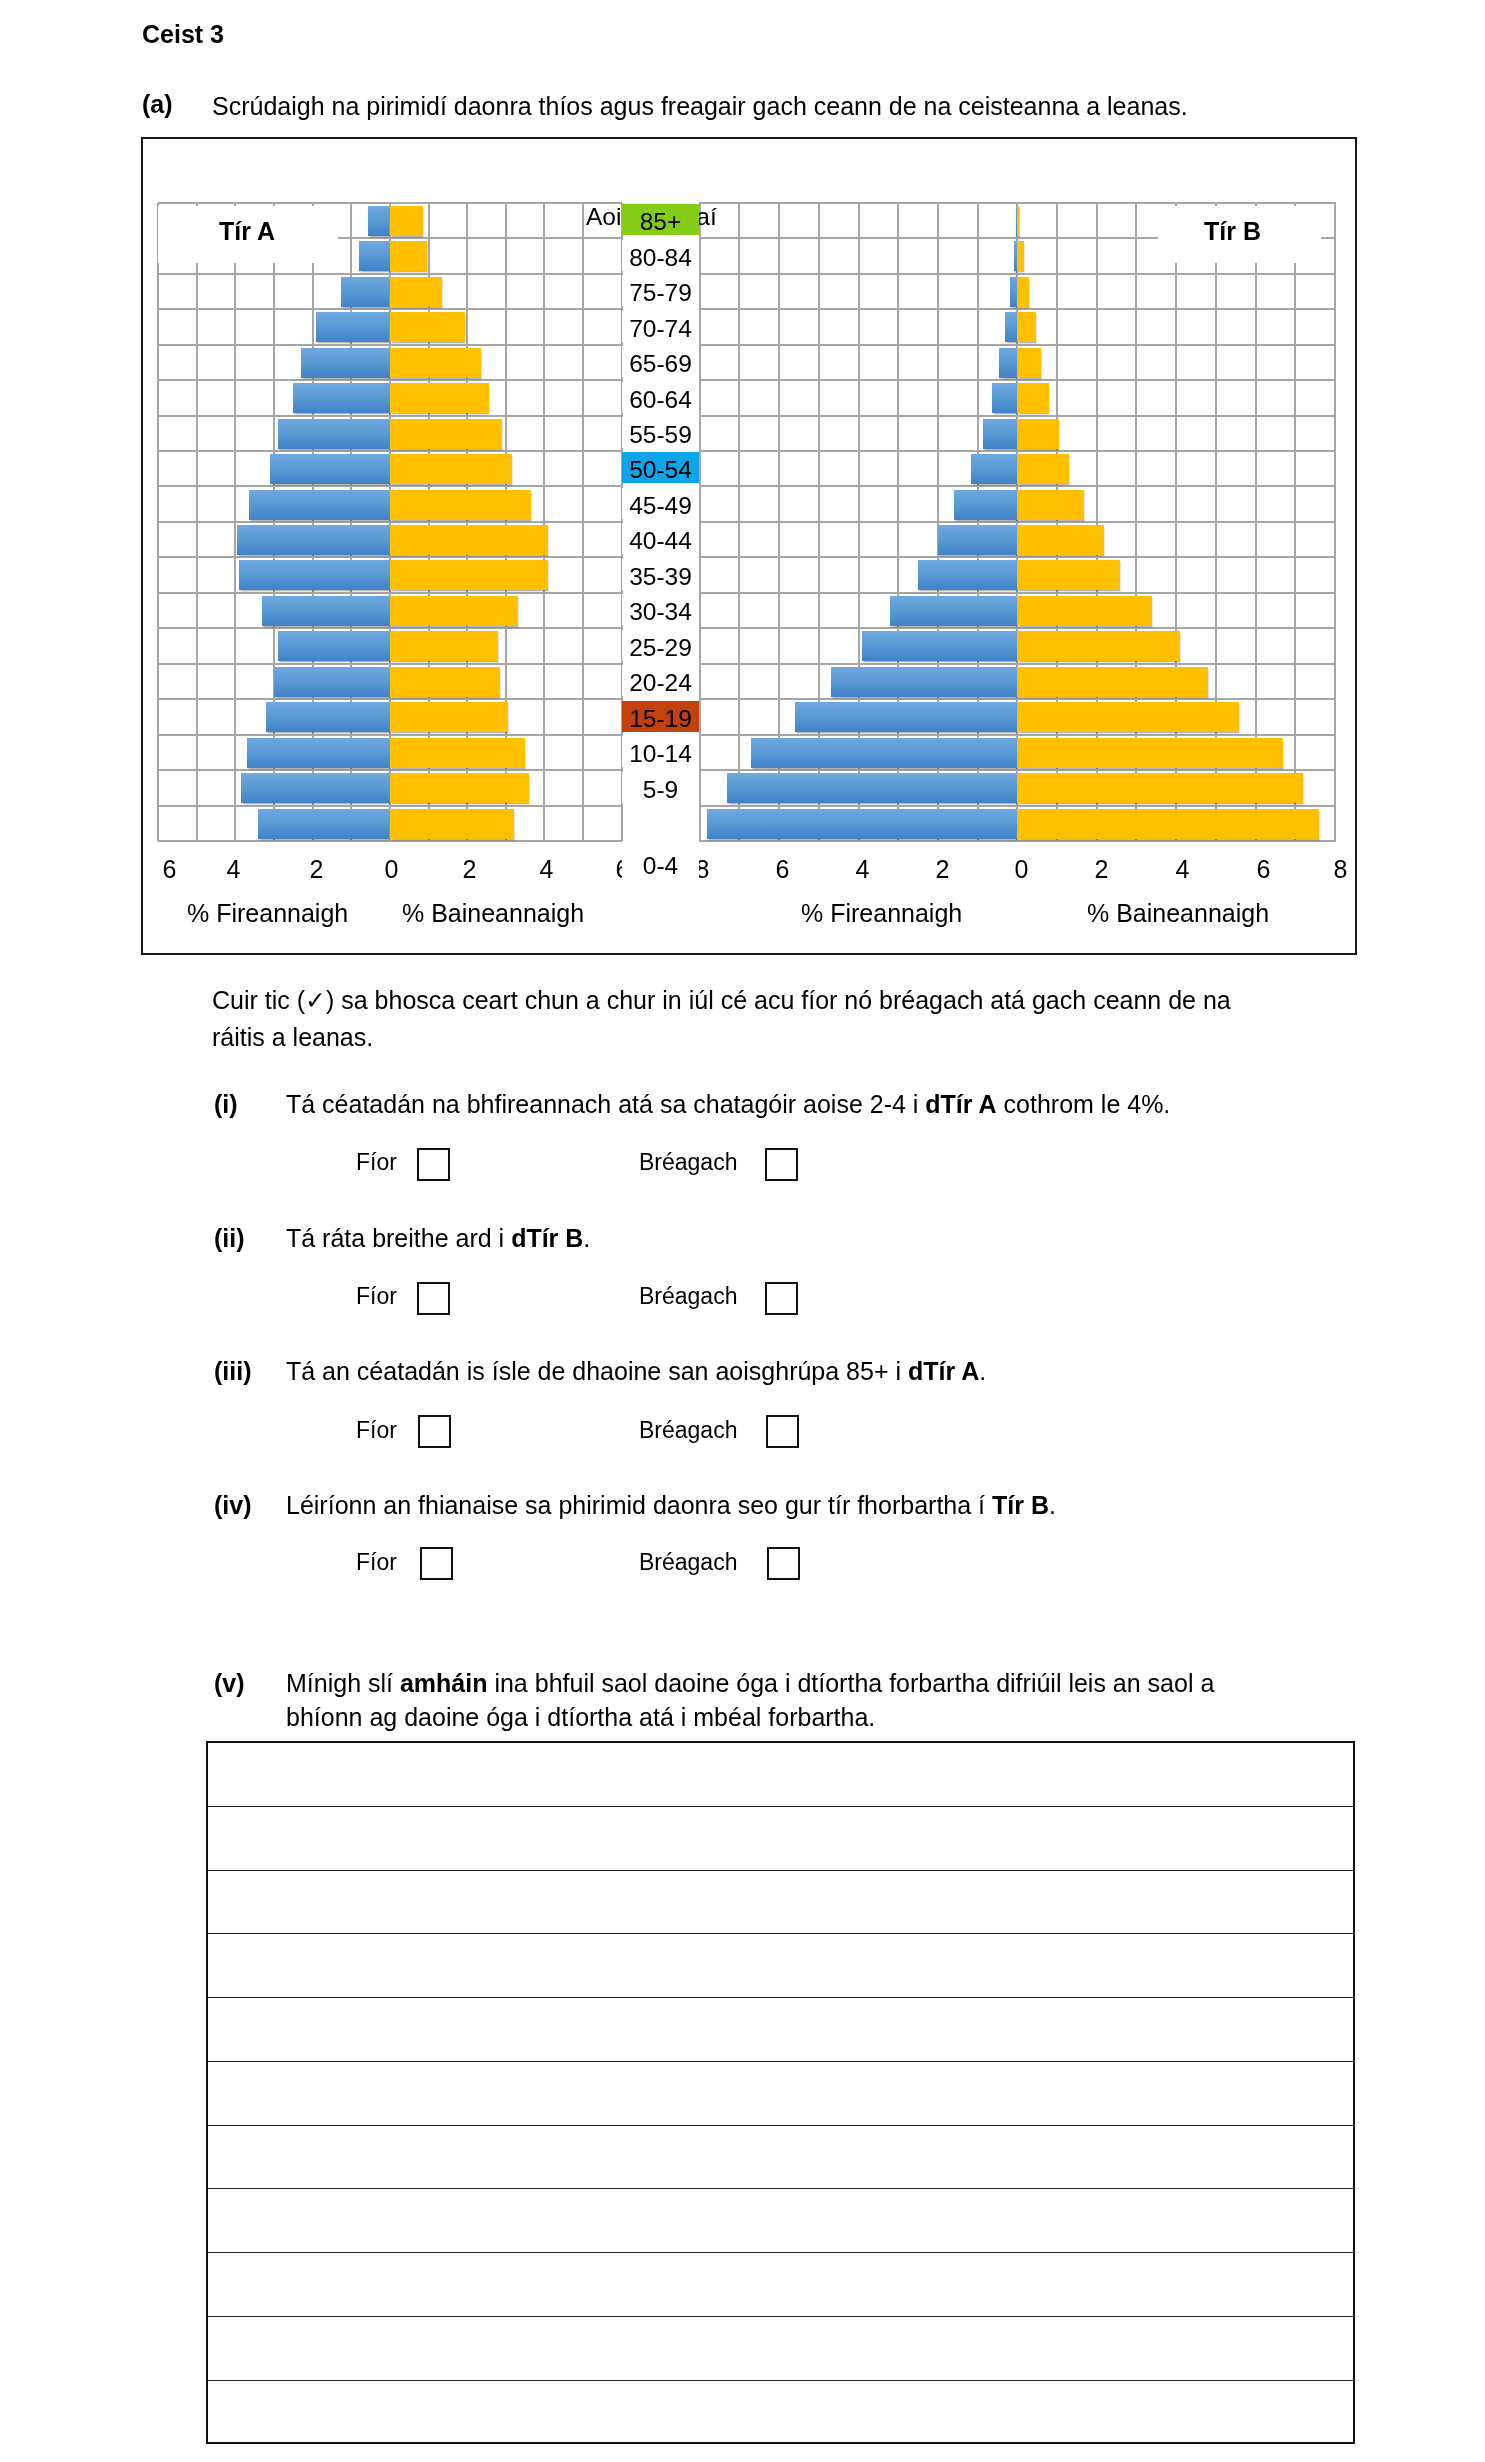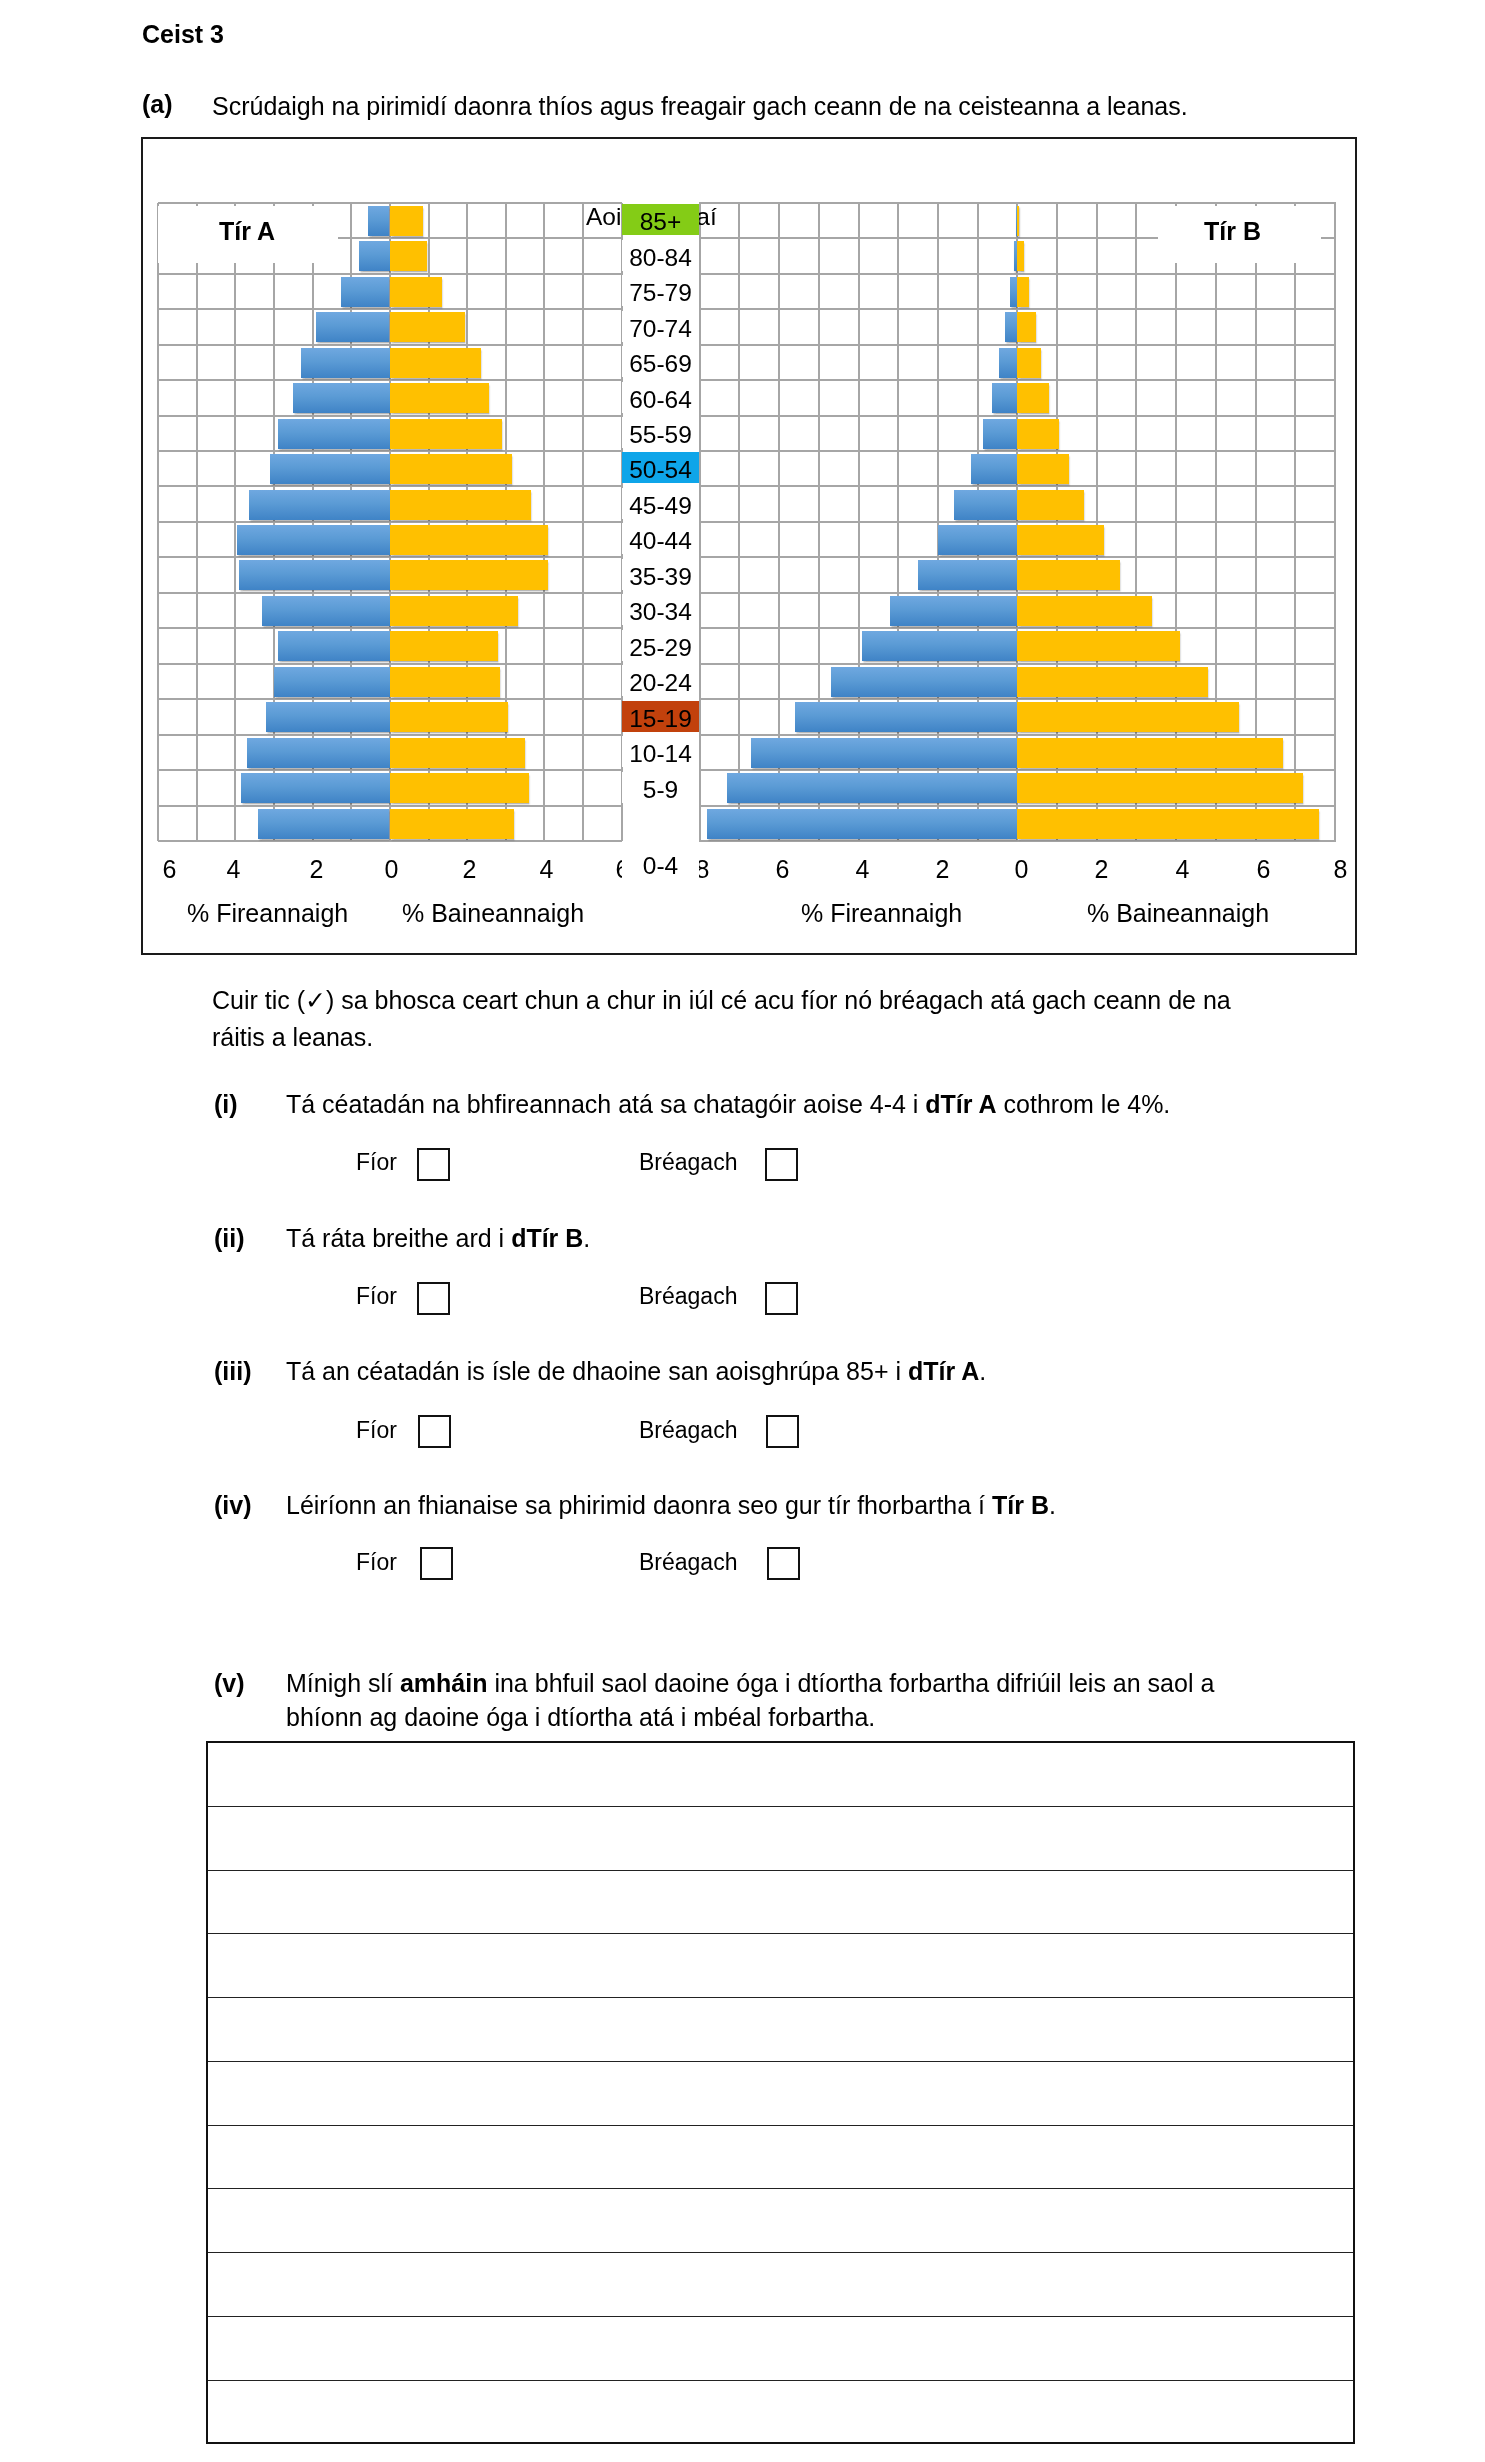--- a/index.html
+++ b/index.html
@@ -232,21 +232,21 @@
     <div class="age-label" style="left: 622px; top: 275px; background: rgb(255, 255, 255); height: 31px;">75-79</div>
     <div class="age-label" style="left: 622px; top: 240px; background: rgb(255, 255, 255); height: 31px;">80-84</div>
     <div class="age-label" style="left: 622px; top: 204px; background: #84cc16; height: 31px;">85+</div>
   </div>
 
 <div class="abs txt" style="left:212px; top:984px;">Cuir tic (✓) sa bhosca ceart chun a chur in iúl cé acu fíor nó bréagach atá gach ceann de na</div>
 <div class="abs txt" style="left:212px; top:1021px;">ráitis a leanas.</div>
 
 <div id="statements">
     <div class="abs txt bold" style="left: 214px; top: 1088px;">(i)</div>
-    <div class="abs txt" style="left: 286px; top: 1088px;"><span>Tá céatadán na bhfireannach atá sa chatagóir aoise 4-4 i </span><b>dTír A</b><span> cothrom le 4%.</span></div>
+    <div class="abs txt" style="left: 286px; top: 1088px;"><span>Tá céatadán na bhfireannach atá sa chatagóir aoise 2-4 i </span><b>dTír A</b><span> cothrom le 4%.</span></div>
     <div class="opt-label" style="left: 356px; top: 1149px;">Fíor</div>
     <div class="checkbox" style="left: 417px; top: 1148px;"></div>
     <div class="opt-label" style="left: 639px; top: 1149px;">Bréagach</div>
     <div class="checkbox" style="left: 765px; top: 1148px;"></div>
     <div class="abs txt bold" style="left: 214px; top: 1222px;">(ii)</div>
     <div class="abs txt" style="left: 286px; top: 1222px;"><span>Tá ráta breithe ard i </span><b>dTír B</b><span>.</span></div>
     <div class="opt-label" style="left: 356px; top: 1283px;">Fíor</div>
     <div class="checkbox" style="left: 417px; top: 1282px;"></div>
     <div class="opt-label" style="left: 639px; top: 1283px;">Bréagach</div>
     <div class="checkbox" style="left: 765px; top: 1282px;"></div>

